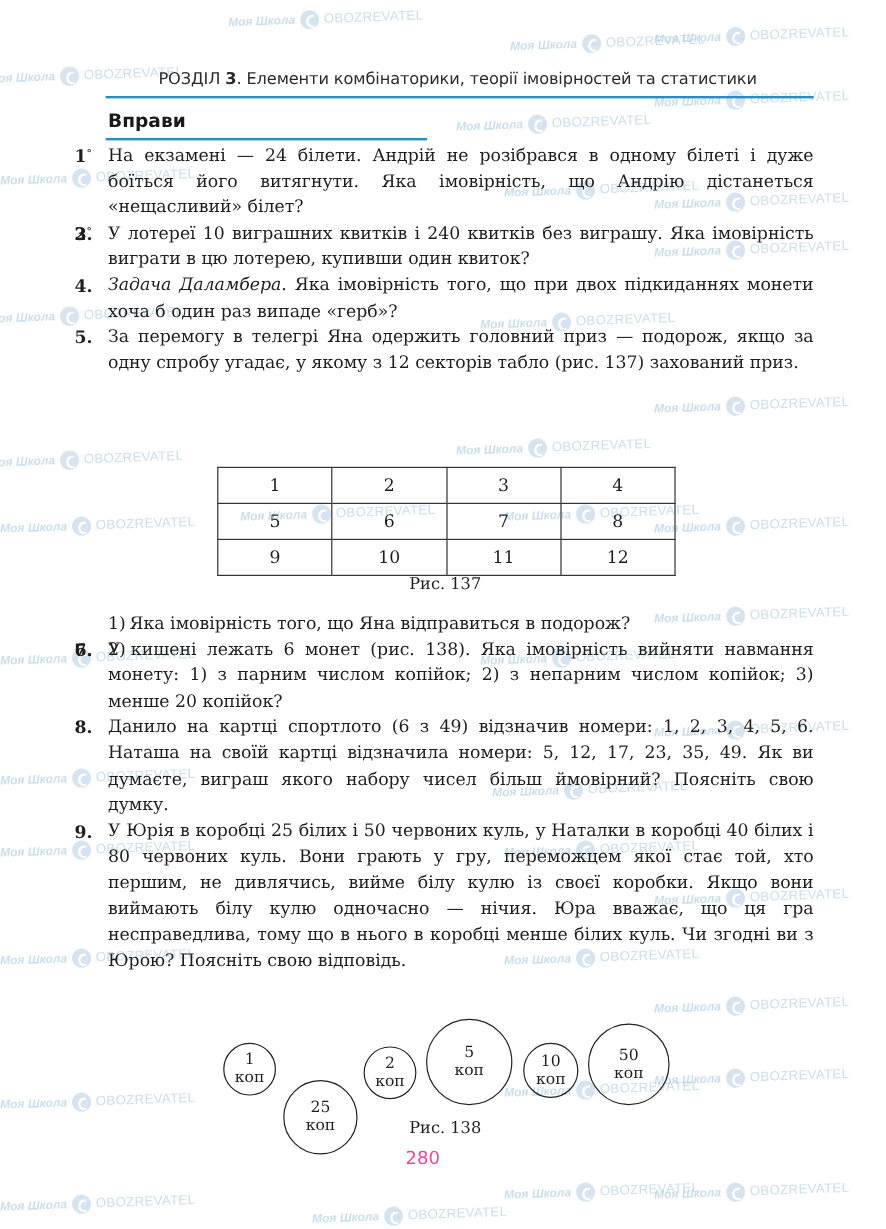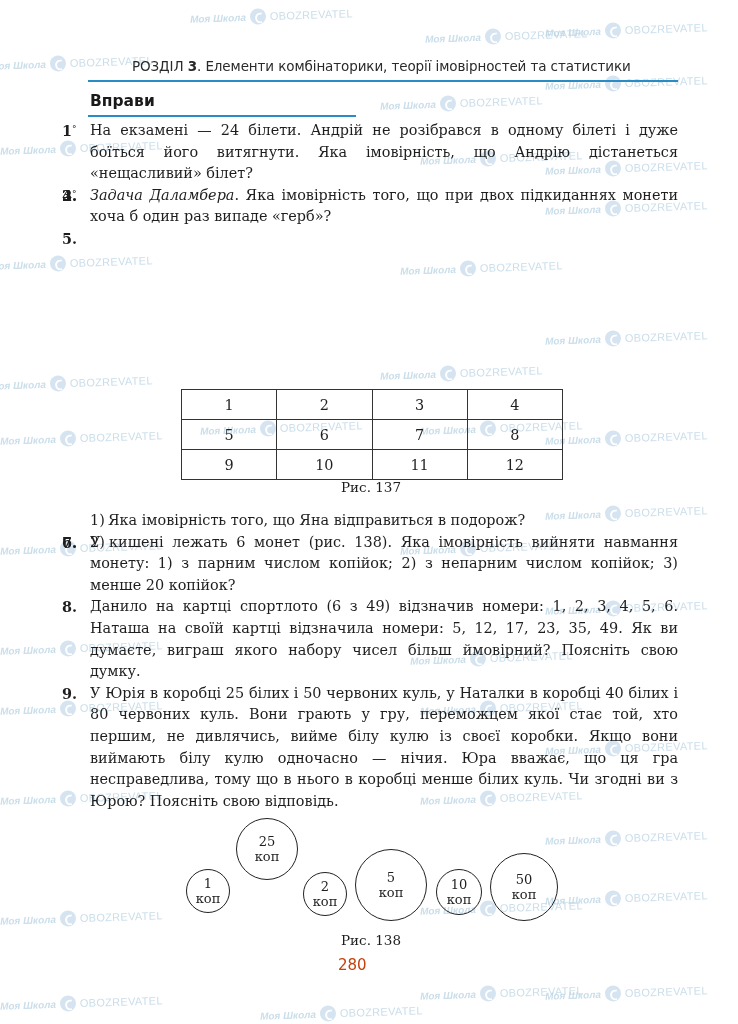--- a/index.html
+++ b/index.html
@@ -29,21 +29,21 @@
 
   .grid { position: absolute; left: 181px; top: 389px; width: 382px; height: 87px; border-collapse: collapse; font-size: 14.4px; }
   .grid td { border: 1.5px solid #333; text-align: center; width: 25%; height: 29px; padding: 0; }
   .cap { position: absolute; font-size: 13.5px; }
   .cap1 { left: 341px; top: 479px; }
   .cap2 { left: 341px; top: 932px; }
 
   .coins { position: absolute; left: 0; top: 0; width: 738px; height: 1024px; pointer-events: none; }
   .coin { position: absolute; border: 1.8px solid #222; border-radius: 50%; display: flex; flex-direction: column; align-items: center; justify-content: center; font-size: 13px; line-height: 15px; background: transparent; }
 
-  .page-num { position: absolute; left: 338px; top: 956px; font-family: "DejaVu Sans", sans-serif; font-size: 15px; color: #c2410c; }
+  .page-num { position: absolute; left: 338px; top: 956px; font-family: "DejaVu Sans", sans-serif; font-size: 15px; color: #ec4899; }
 </style>
 </head>
 <body>
 
 <div id="wm-layer">
     <div class="wm" style="left: 190px; top: 8px;">
       <span>Моя Школа</span>
       <span class="logo"></span>
       <span class="ob">OBOZREVATEL</span>
     </div>
@@ -246,27 +246,29 @@
 <div class="content">
   <div class="ex">
     <span class="num"><span>1</span><sup>°</sup></span>
     <span>На екзамені — 24 білети. Андрій не розібрався в одному білеті і дуже боїться його витягнути. Яка імовірність, що Андрію дістанеться «нещасливий» білет?</span>
   </div>
   <div class="ex">
     <span class="num"><span>2</span><sup>°</sup></span>
   </div>
   <div class="ex">
     <span class="num">3.</span>
+    <span>У лотереї 10 виграшних квитків і 240 квитків без виграшу. Яка імовірність виграти в цю лотерею, купивши один квиток?</span>
   </div>
   <div class="ex">
     <span class="num">4.</span>
     <span class="it">Задача Даламбера</span><span>. Яка імовірність того, що при двох підкиданнях монети хоча б один раз випаде «герб»?</span>
   </div>
   <div class="ex">
     <span class="num">5.</span>
+    <span>За перемогу в телегрі Яна одержить головний приз — подорож, якщо за одну спробу угадає, у якому з 12 секторів табло (рис. 137) захований приз.</span>
   </div>
 </div>
 
 <table class="grid">
   <tbody>
       <tr>
     <td>1</td>
     <td>2</td>
     <td>3</td>
     <td>4</td>
@@ -310,21 +312,21 @@
     <span class="num">9.</span>
     <span>У Юрія в коробці 25 білих і 50 червоних куль, у Наталки в коробці 40 білих і 80 червоних куль. Вони грають у гру, переможцем якої стає  той, хто першим, не дивлячись, вийме білу кулю із своєї коробки. Якщо вони виймають білу кулю одночасно — нічия. Юра вважає, що ця гра несправедлива, тому що в нього в коробці менше білих куль. Чи згодні ви з Юрою? Поясніть свою відповідь.</span>
   </div>
 </div>
 
 <div class="coins">
   <div class="coin" style="left:186px;top:869px;width:42px;height:42px;">
     <span>1</span>
       <span>коп</span>
   </div>
-  <div class="coin" style="left:236px;top:818px;width:60px;height:60px;">
+  <div class="coin" style="left:236px;top:900px;width:60px;height:60px;">
     <span>25</span>
       <span>коп</span>
   </div>
   <div class="coin" style="left:303px;top:872px;width:42px;height:42px;">
     <span>2</span>
       <span>коп</span>
   </div>
   <div class="coin" style="left:355px;top:849px;width:70px;height:70px;">
     <span>5</span>
       <span>коп</span>

